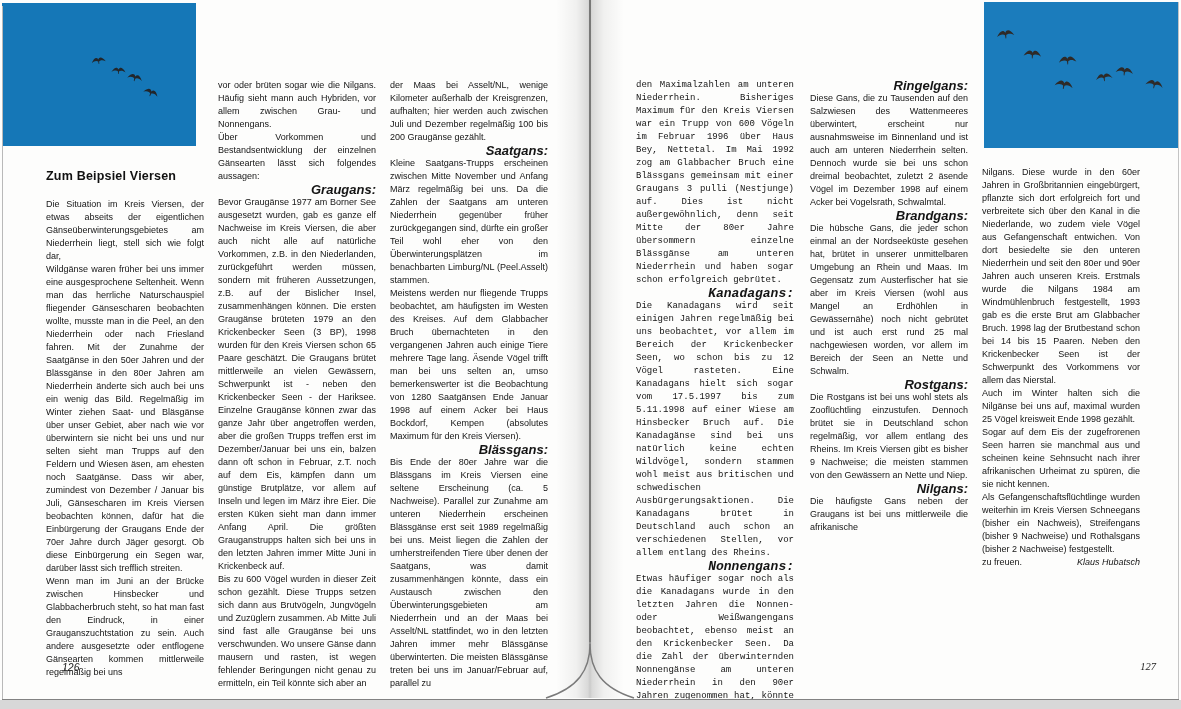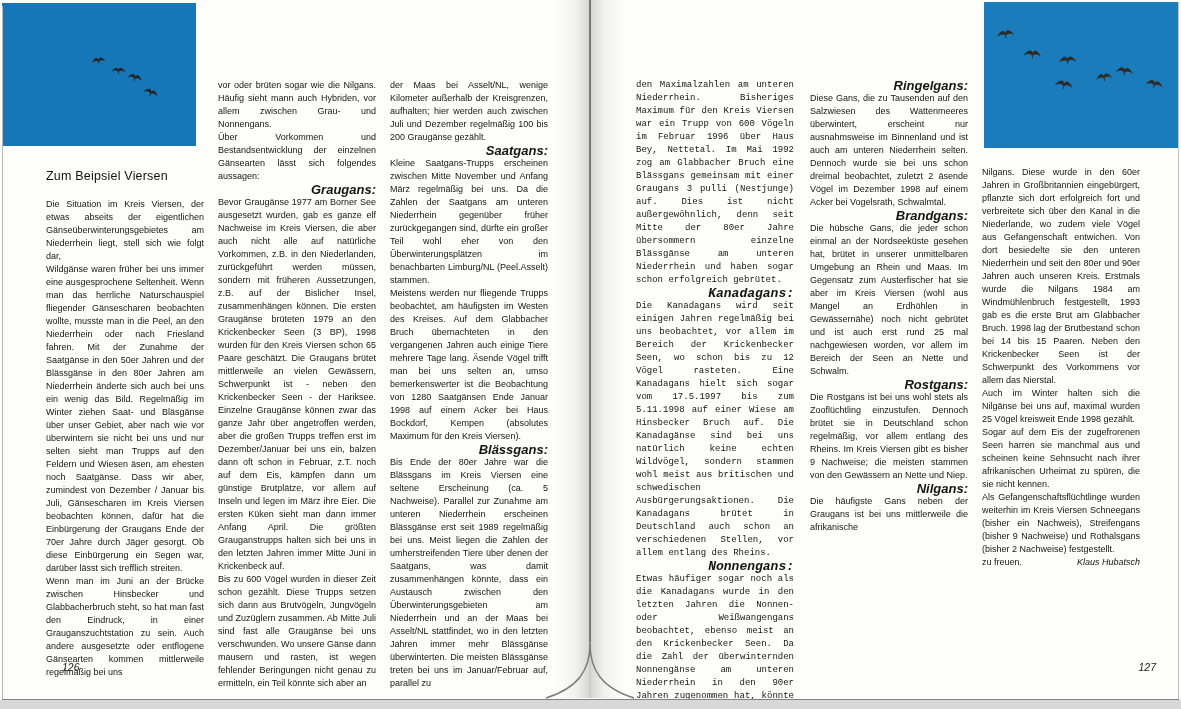--- a/index.html
+++ b/index.html
@@ -23,27 +23,27 @@
   .fold-svg{position:absolute;left:528px;top:630px;}
   
   .col{position:absolute;width:158px;font-size:9px;line-height:13px;text-align:justify;color:#151515;}
   .col p{margin:0;}
   .c1{left:46px;top:170px;}
   .c2{left:218px;top:79px;}
   .c3{left:390px;top:79px;}
   .c4{left:636px;top:79px;font-family:Liberation Mono, monospace;}
   .c5{left:810px;top:79px;}
   .c6{left:982px;top:166px;}
-  .page-head{font-size:12.5px;font-weight:normal;margin:0 0 15px 0;text-align:left;letter-spacing:0.2px;color:#111;}
+  .page-head{font-size:12.5px;font-weight:bold;margin:0 0 15px 0;text-align:left;letter-spacing:0.2px;color:#111;}
   .sp-head{font-weight:bold;font-style:italic;font-size:13px;margin-top:13px;text-align:right;}
   .sig-line{display:flex;justify-content:space-between;margin-top:0;}
   .sig-author{font-style:italic;margin-left:36px;}
   .pagenum{position:absolute;top:661px;font-size:10.5px;font-style:italic;color:#222;margin-left:16px;}
   .pagenum-left{left:46px;}
-  .pagenum-right{left:982px;width:158px;text-align:right;}
+  .pagenum-right{left:982px;width:158px;text-align:right;font-family:Liberation Serif, serif;}
 </style>
 </head>
 <body>
 
 <svg width="0" height="0" style="position:absolute">
   <defs>
     <g id="goose-shape">
       <path d="M2 9 C6 2 10 1 12 5 C14 1 18 2 22 9 C18 6 14.5 6 12 8.4 C9.5 6 6 6 2 9 Z M11.2 7.2 L12.8 7.2 L12.4 11.5 L11.6 11.5 Z"></path>
     </g>
   </defs>

